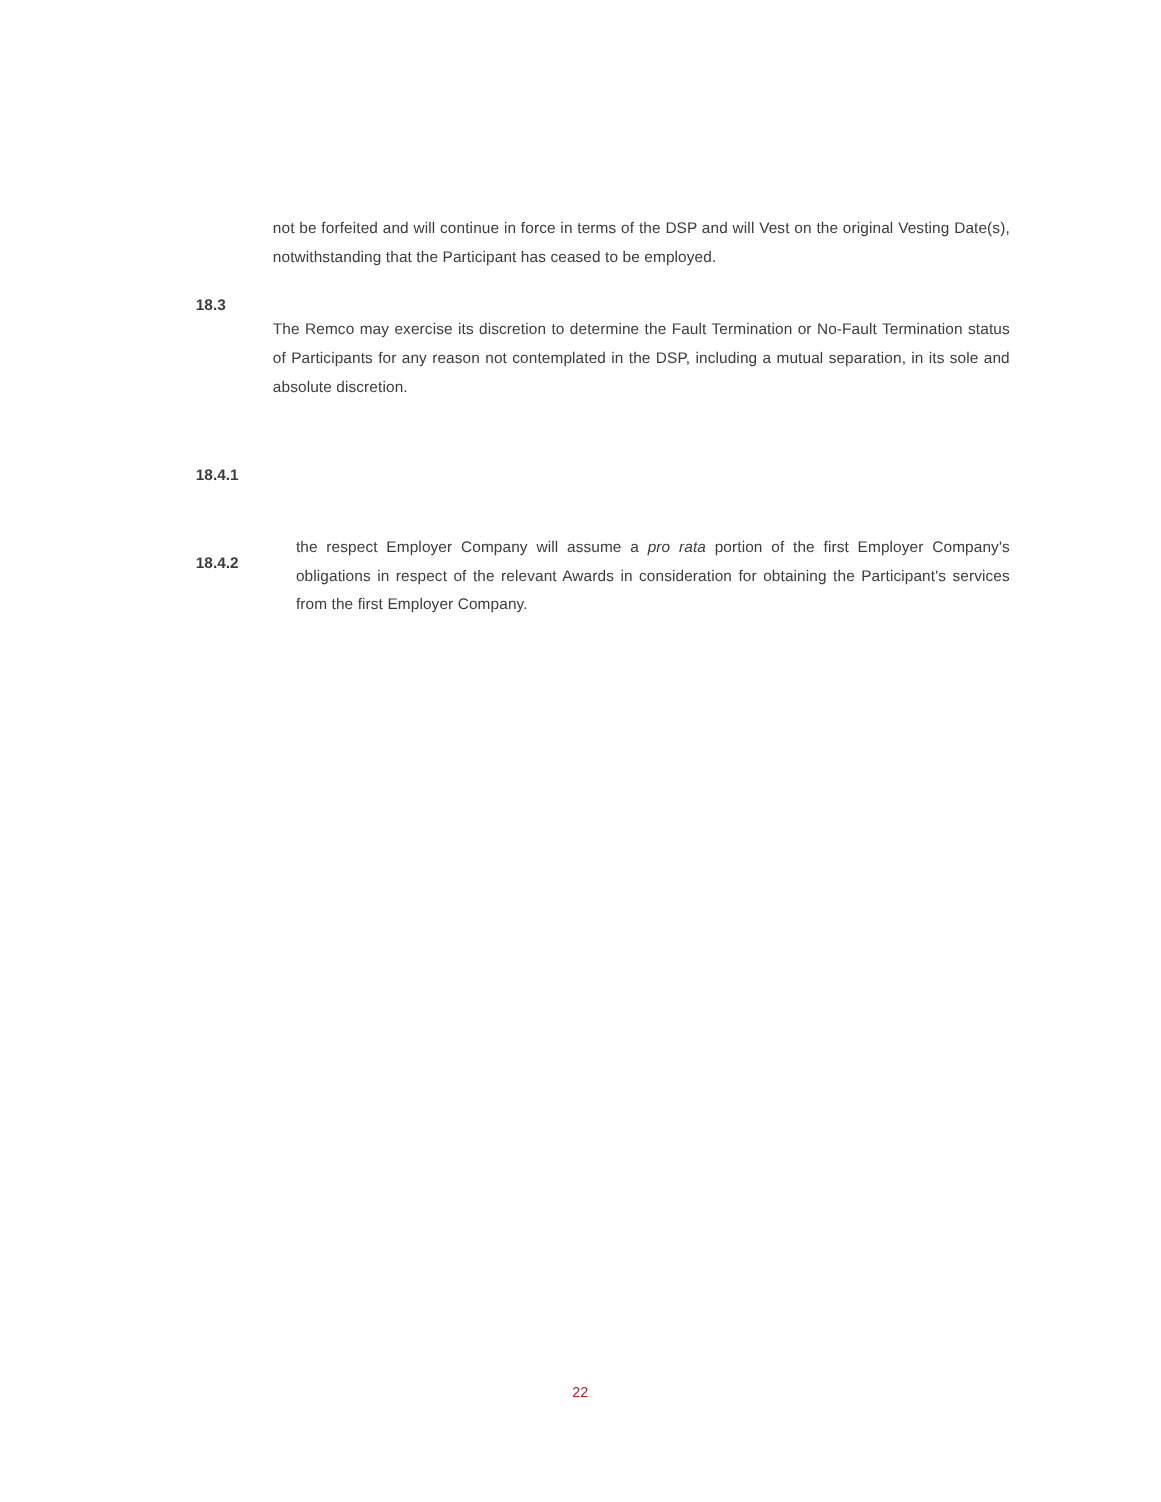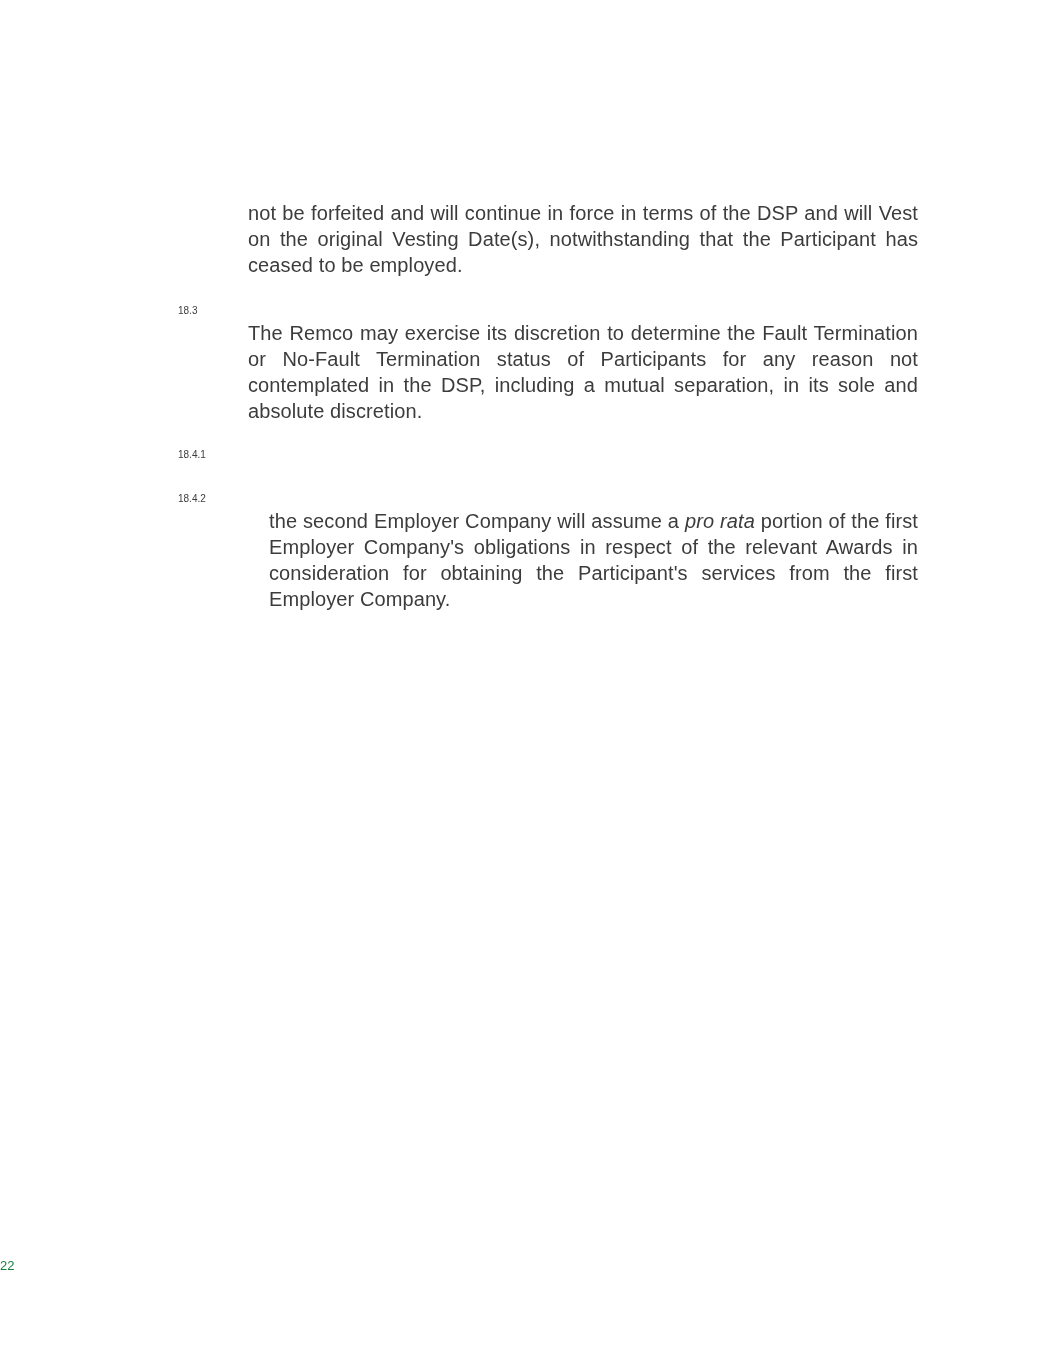--- a/index.html
+++ b/index.html
@@ -18,57 +18,59 @@
     inset: 0;
     background: #ffffff;
   }
   .content {
     position: absolute;
     left: 178px;
     top: 180px;
     width: 740px;
   }
   .para {
-    font-size: 20px;
+    font-size: 14px;
     line-height: 26px;
     letter-spacing: 0.1px;
   }
   .intro {
     margin-left: 70px;
     text-align: justify;
   }
   .clause {
     display: flex;
     margin-top: 18px;
     align-items: flex-start;
   }
   .num {
     width: 70px;
     flex-shrink: 0;
-    font-size: 10px;
+    font-size: 14px;
     line-height: 26px;
+    font-weight: bold;
   }
   .clause.deep .num {
     width: 91px;
+    margin-top: 36px;
   }
   .body-text {
     flex: 1;
     text-align: justify;
     margin-top: 22px;
   }
   .body-text em {
   }
   .page-number {
     position: absolute;
     left: 0;
     right: 0;
     top: 1258px;
-    text-align: left;
+    text-align: center;
     font-size: 13px;
-    color: #15803d;
+    color: #b91c1c;
   }
 </style>
 </head>
 <body>
 
 <div class="page">
   <div class="content">
 
     <p class="para intro">not be forfeited and will continue in force in terms of the DSP and will Vest on the original Vesting Date(s), notwithstanding that the Participant has ceased to be employed.</p>
 
@@ -77,19 +79,19 @@
       <div class="para body-text">The Remco may exercise its discretion to determine the Fault Termination or No-Fault Termination status of Participants for any reason not contemplated in the DSP, including a mutual separation, in its sole and absolute discretion.</div>
     </div>
 
 
     <div class="clause deep">
       <div class="num">18.4.1</div>
     </div>
 
     <div class="clause deep">
       <div class="num">18.4.2</div>
-      <div class="para body-text"><span>the second Employer Company will assume a </span><em>pro rata</em><span> portion of the first Employer Company's obligations in respect of the relevant Awards in consideration for obtaining the Participant's services from the first Employer Company.</span></div>
+      <div class="para body-text"><span>the respect Employer Company will assume a </span><em>pro rata</em><span> portion of the first Employer Company's obligations in respect of the relevant Awards in consideration for obtaining the Participant's services from the first Employer Company.</span></div>
     </div>
 
   </div>
 
   <div class="page-number">22</div>
 </div>
 
 </body></html>

